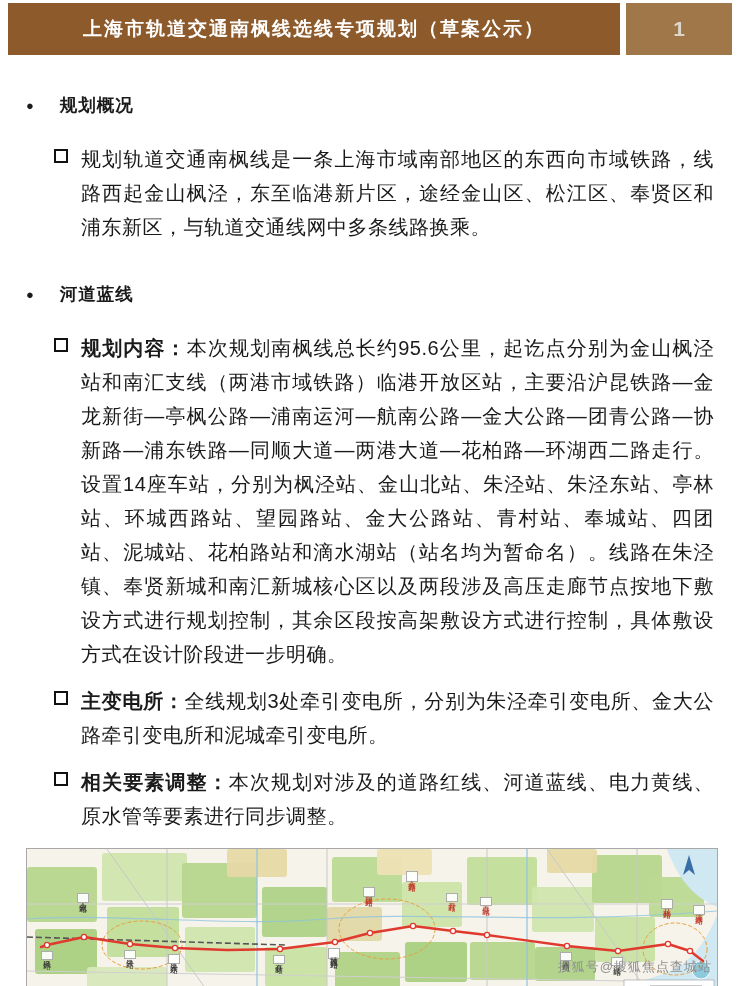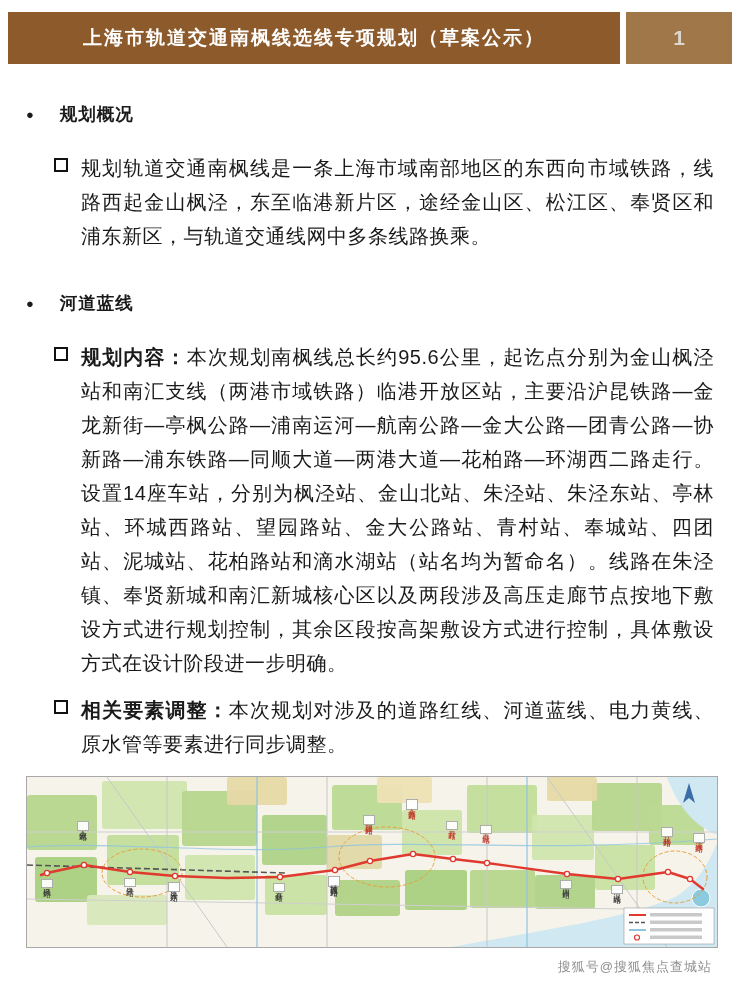--- a/index.html
+++ b/index.html
@@ -1,20 +1,20 @@
 <!DOCTYPE html>
 <html><head>
 <meta charset="utf-8">
 <style>
   html,body{margin:0;padding:0;}
   body{
     width:740px;height:986px;background:#ffffff;position:relative;overflow:hidden;
     font-family:"Liberation Sans","DejaVu Sans",sans-serif;color:#1a1a1a;
   }
-  .header{display:flex;gap:6px;padding:12px 8px 0 8px;}
+  .header{display:flex;gap:6px;padding:3px 8px 0 8px;}
   .header-bar{
     flex:1;background:#8d5a2b;color:#fff;height:52px;
     display:flex;align-items:center;justify-content:center;
     font-size:19px;font-weight:bold;letter-spacing:2px;
   }
   .page-box{
     width:106px;height:52px;background:#a07748;
     display:flex;align-items:center;justify-content:center;
     font-size:21px;font-weight:bold;color:#dcd6cd;
   }
@@ -61,20 +61,26 @@
   </div>
 
   <div class="item">
     <span class="sq"></span>
     <p>
       <b>规划内容：</b><span>本次规划南枫线总长约95.6公里，起讫点分别为金山枫泾站和南汇支线（两港市域铁路）临港开放区站，主要沿沪昆铁路—金龙新街—亭枫公路—浦南运河—航南公路—金大公路—团青公路—协新路—浦东铁路—同顺大道—两港大道—花柏路—环湖西二路走行。设置14座车站，分别为枫泾站、金山北站、朱泾站、朱泾东站、亭林站、环城西路站、望园路站、金大公路站、青村站、奉城站、四团站、泥城站、花柏路站和滴水湖站（站名均为暂命名）。线路在朱泾镇、奉贤新城和南汇新城核心区以及两段涉及高压走廊节点按地下敷设方式进行规划控制，其余区段按高架敷设方式进行控制，具体敷设方式在设计阶段进一步明确。</span>
     </p>
   </div>
 
 
+  <div class="item">
+    <span class="sq"></span>
+    <p>
+      <b>主变电所：</b><span>全线规划3处牵引变电所，分别为朱泾牵引变电所、金大公路牵引变电所和泥城牵引变电所。</span>
+    </p>
+  </div>
 
   <div class="item">
     <span class="sq"></span>
     <p>
       <b>相关要素调整：</b><span>本次规划对涉及的道路红线、河道蓝线、电力黄线、原水管等要素进行同步调整。</span>
     </p>
   </div>
 
   <div class="map-wrap">
     <svg id="map-svg" width="690" height="170" viewBox="0 0 690 170">

